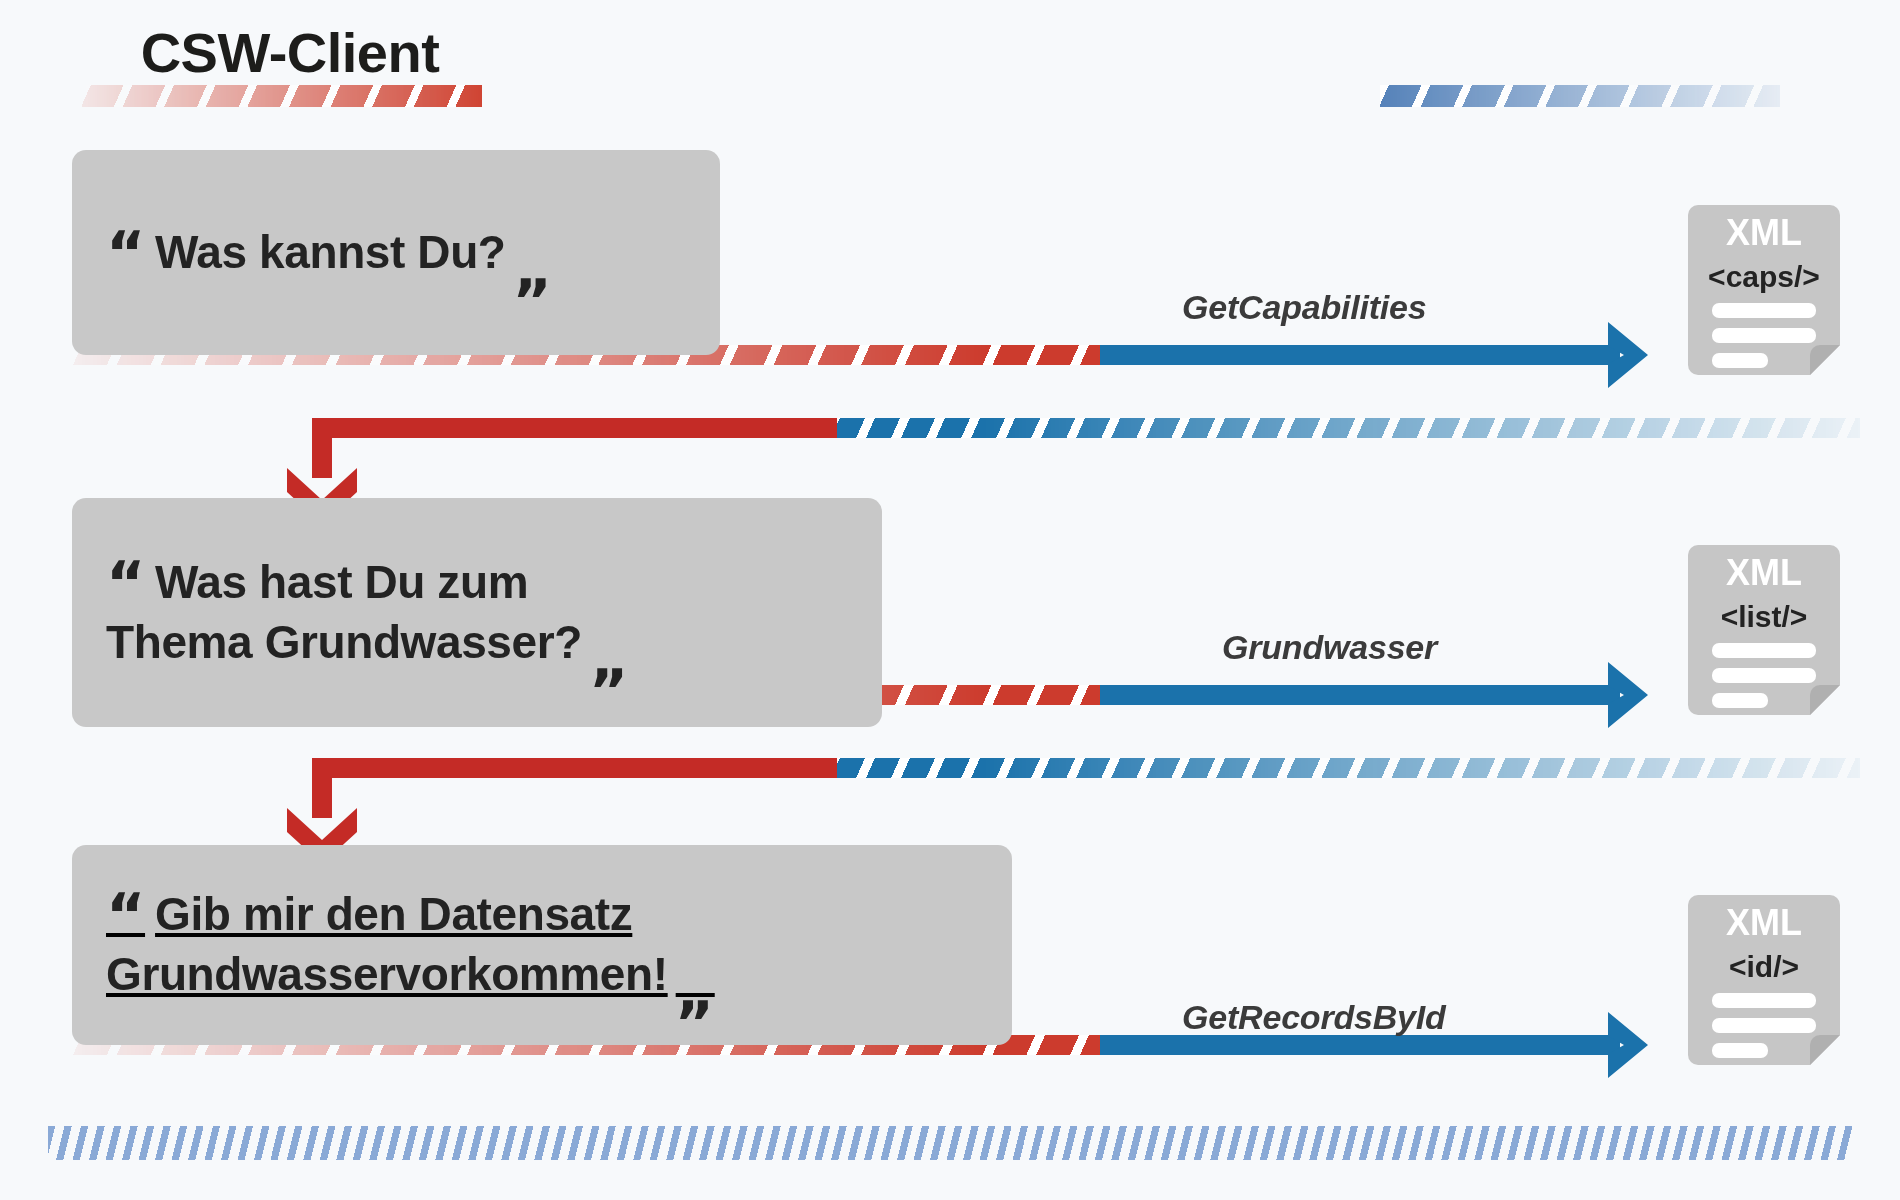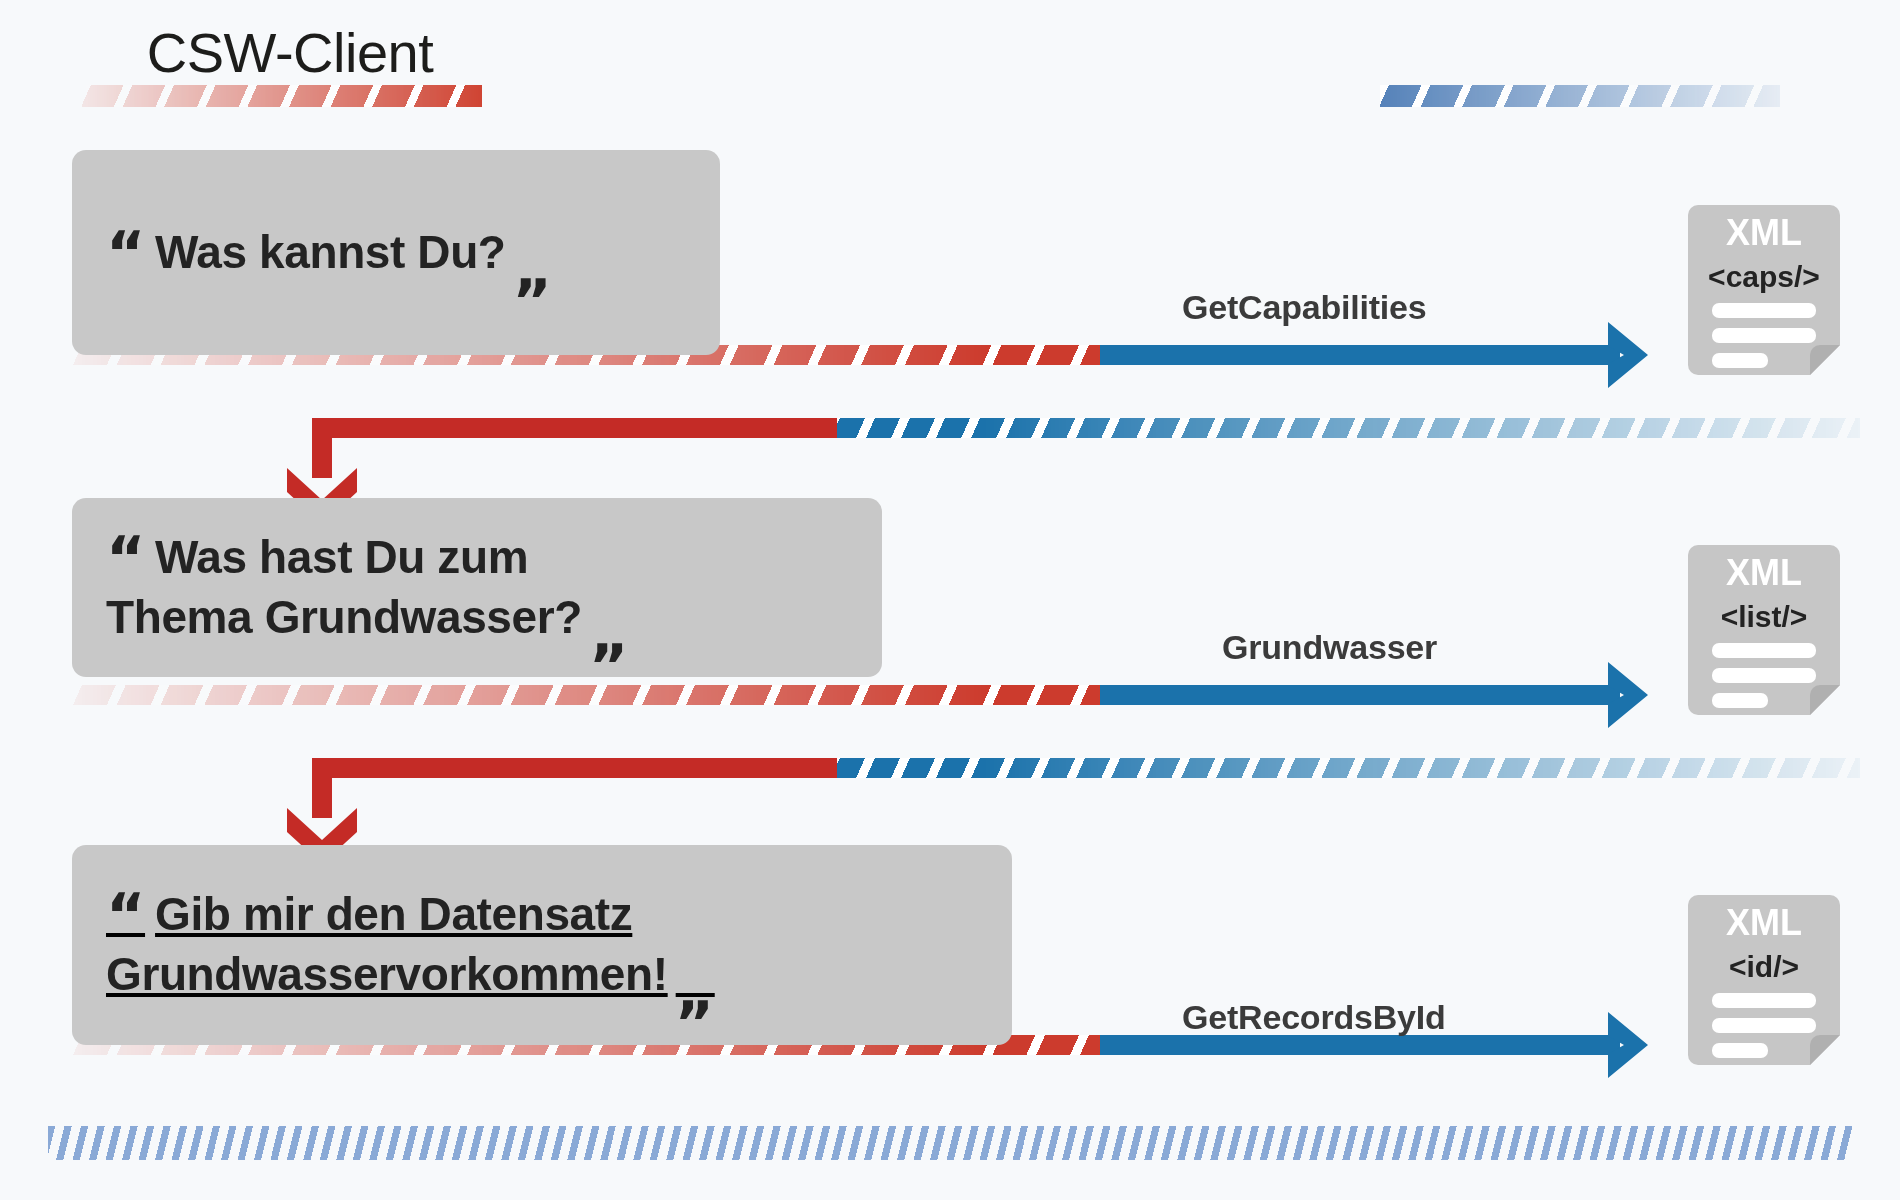--- a/index.html
+++ b/index.html
@@ -9,21 +9,21 @@
     font-family:"Liberation Sans", sans-serif;
     overflow:hidden;
     position:relative;
   }
   .stage{position:absolute;left:0;top:0;width:1900px;height:1200px;}
 
   
   .hdr{
     position:absolute;
     font-size:56px;
-    font-weight:normal;
+    font-weight:bold;
     color:#1d1d1b;
     letter-spacing:-0.5px;
     white-space:nowrap;
     text-align:center;
   }
   .hdr-client{left:60px;top:20px;width:460px;}
   .hdr-server{left:1370px;top:20px;width:460px;}
 
   
   .hdr-rule{
@@ -136,20 +136,21 @@
   }
 
   
   .op-label{
     position:absolute;
     font-size:34px;
     font-weight:bold;
     color:#3b3b3b;
     white-space:nowrap;
     letter-spacing:-0.2px;
+    font-style:italic;
   }
 
   
   .xmlcard{
     position:absolute;
     width:152px;height:170px;
   }
 
   
   .bottom-hatch{
@@ -198,21 +199,21 @@
 
   <div class="ret-stripe" style="left:830px;top:418px;width:1030px;"></div>
   <div class="ret-red" style="left:312px;top:418px;width:525px;"></div>
   <div class="ret-drop" style="left:312px;top:418px;height:60px;"></div>
   <svg class="ret-chevron" style="left:285px;top:466px;" viewBox="0 0 74 60">
     <path d="M2,2 L37,34 L72,2 L72,26 L37,58 L2,26 Z" fill="#c42b26"></path>
   </svg>
 
   <div class="lifeline" style="left:72px;top:685px;width:1040px;"></div>
 
-  <div class="bubble" style="left:72px;top:498px;width:810px;height:179px;">
+  <div class="bubble" style="left:72px;top:498px;width:810px;height:229px;">
     <span class="bubble-inner">
       <span class="q-open">“</span><span>Was hast Du zum</span><br>
       <span>Thema Grundwasser?</span><span class="q-close">„</span>
     </span>
   </div>
 
   <div class="req-blue" style="left:1100px;top:685px;width:520px;"></div>
   <svg class="req-arrow" style="left:1606px;top:660px;" viewBox="0 0 46 70">
     <path d="M2,2 L42,35 L2,68 L2,44 L18,35 L2,26 Z" fill="#1b72ab"></path>
   </svg>

